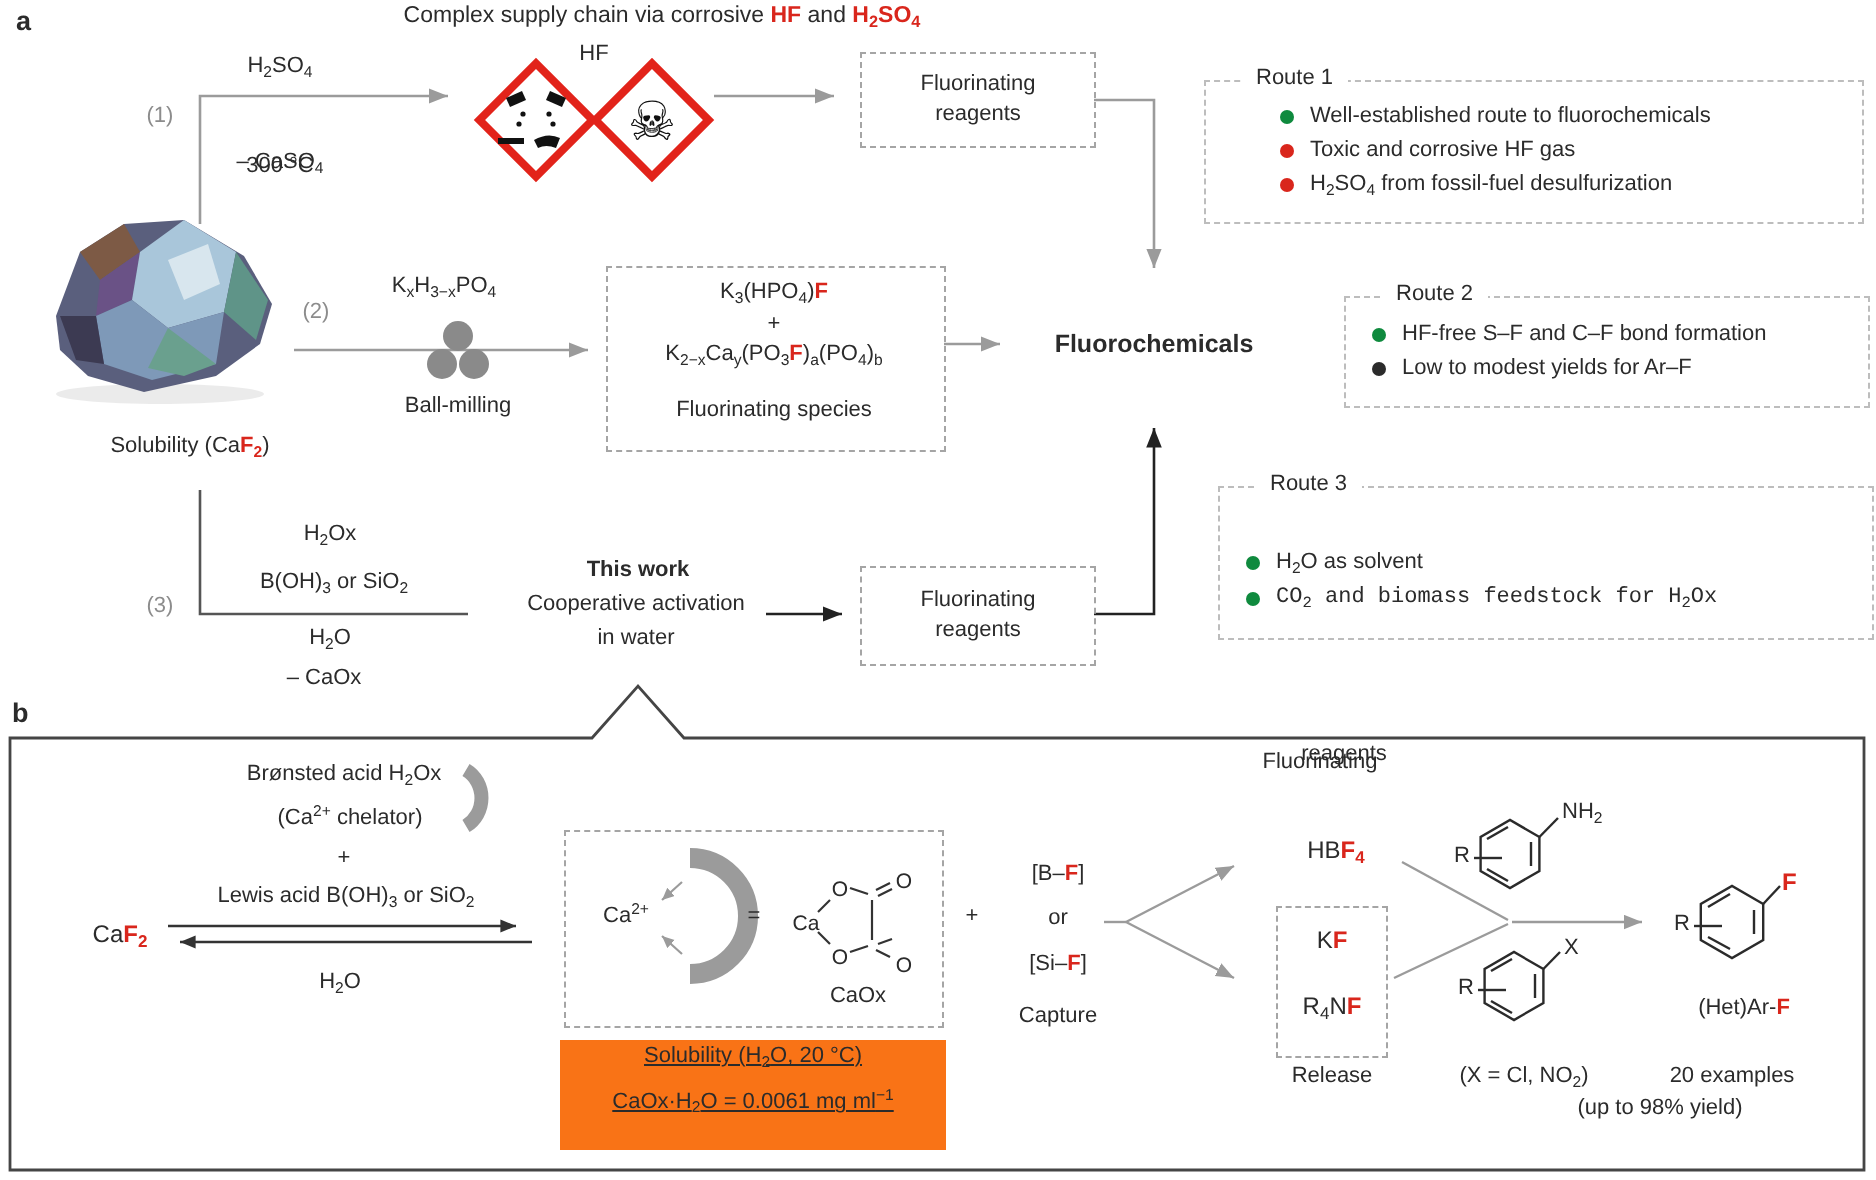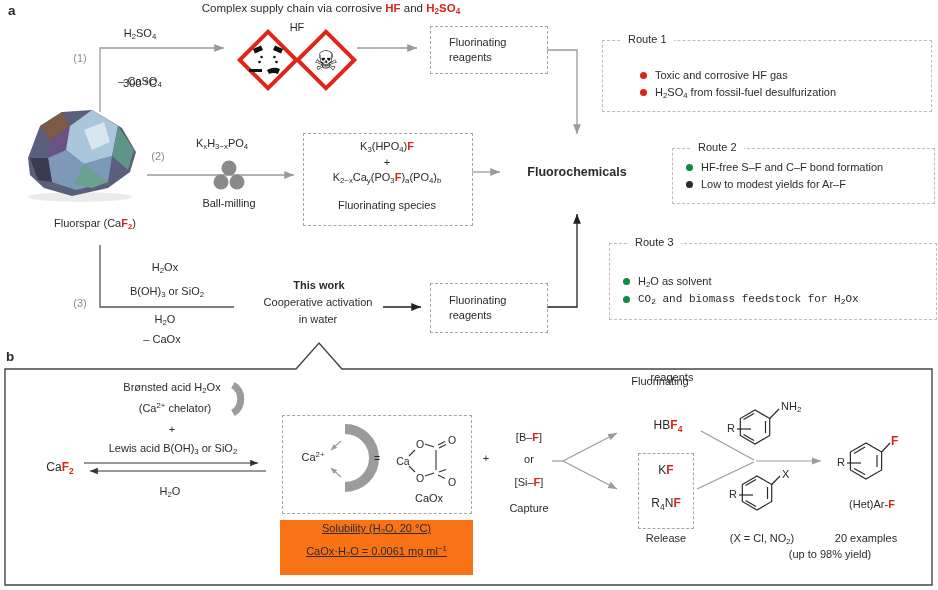--- a/index.html
+++ b/index.html
@@ -7,21 +7,21 @@
        font-family:"Liberation Sans",sans-serif;color:#2b2b2b;}
   #fig svg{position:absolute;left:0;top:0;}
   .t{position:absolute;font-size:11px;line-height:1.18;white-space:nowrap;z-index:2;}
   .tc{transform:translateX(-50%);}
   .panel-label{font-weight:bold;font-size:13.5px;}
   .gray{color:#8c8c8c;}
   .bold{font-weight:bold;}
   .f12{font-size:12px;text-align:right;}
   .f125{font-size:12.5px;}
   .dbox{position:absolute;border:1px dashed #a5a5a5;display:flex;align-items:center;justify-content:center;
-        text-align:left;font-size:11px;line-height:1.35;z-index:2;background:transparent;}
+        text-align:center;font-size:11px;line-height:1.35;z-index:2;background:transparent;}
   .dbox .wrapspan{white-space:normal;width:80px;}
   .route{position:absolute;border:1px dashed #bdbdbd;z-index:2;}
   .route .legend{position:absolute;top:-8px;left:18px;background:#fff;padding:0 7px;font-size:11px;color:#2b2b2b;}
   .bullet{position:absolute;display:flex;align-items:flex-start;font-size:11px;white-space:nowrap;z-index:3;}
   .bullet .dot{width:7px;height:7px;border-radius:50%;margin:3px 8px 0 0;flex:none;}
   .solu{position:absolute;background:#f97316;text-align:center;font-size:11px;z-index:2;text-decoration:underline;}
   .solu div{line-height:17px;}
   sub{font-size:71%;vertical-align:-0.3em;}
   sup{font-size:71%;vertical-align:0.5em;}
 </style>
@@ -186,37 +186,41 @@
   <div class="t tc gray" style="left:158px;top:150px;">(2)</div>
   <div class="t tc" style="left:222px;top:137px;"><span>K</span><sub>x</sub><span>H</span><sub>3−x</sub><span>PO</span><sub>4</sub></div>
   <div class="t tc" style="left:229px;top:197px;">Ball-milling</div>
 
   <div class="dbox" style="left:303px;top:133px;width:168px;height:91px;"></div>
   <div class="t tc" style="left:387px;top:140px;"><span>K</span><sub>3</sub><span>(HPO</span><sub>4</sub><span>)</span><span style="color: rgb(217, 38, 28); font-weight: bold;">F</span></div>
   <div class="t tc" style="left:387px;top:156px;">+</div>
   <div class="t tc" style="left:387px;top:171px;"><span>K</span><sub>2−x</sub><span>Ca</span><sub>y</sub><span>(PO</span><sub>3</sub><span style="color: rgb(217, 38, 28); font-weight: bold;">F</span><span>)</span><sub>a</sub><span>(PO</span><sub>4</sub><span>)</span><sub>b</sub></div>
   <div class="t tc" style="left:387px;top:199px;">Fluorinating species</div>
 
-  <div class="t tc" style="left:95px;top:217px;"><span>Fluorspar (Ca</span><span style="color: rgb(217, 38, 28); font-weight: bold;">F</span><sub style="color: rgb(217, 38, 28); font-weight: bold;">2</sub><span>)</span></div>
+  <div class="t tc" style="left:95px;top:217px;"><span>Solubility (Ca</span><span style="color: rgb(217, 38, 28); font-weight: bold;">F</span><sub style="color: rgb(217, 38, 28); font-weight: bold;">2</sub><span>)</span></div>
 
   <div class="t tc gray" style="left:80px;top:297px;">(3)</div>
   <div class="t tc" style="left:165px;top:261px;"><span>H</span><sub>2</sub><span>Ox</span></div>
   <div class="t tc" style="left:167px;top:285px;"><span>B(OH)</span><sub>3</sub><span> or SiO</span><sub>2</sub></div>
   <div class="t tc" style="left:165px;top:313px;"><span>H</span><sub>2</sub><span>O</span></div>
   <div class="t tc" style="left:162px;top:333px;">– CaOx</div>
   <div class="t tc" style="left:319px;top:279px;font-weight:bold;">This work</div>
   <div class="t tc" style="left:318px;top:296px;">Cooperative activation</div>
   <div class="t tc" style="left:318px;top:313px;">in water</div>
   <div class="dbox" style="left:430px;top:283px;width:116px;height:48px;">
       <span class="wrapspan">Fluorinating reagents</span>
     </div>
 
   <div class="route" style="left:602px;top:40px;width:328px;height:70px;">
     <span class="legend">Route 1</span>
   </div>
+  <div class="bullet" style="left:640px;top:52px;">
+      <span class="dot" style="background: rgb(15, 138, 62);"></span>
+      <span><span>Well-established route to fluorochemicals</span></span>
+    </div>
   <div class="bullet" style="left:640px;top:69px;">
       <span class="dot" style="background: rgb(217, 38, 28);"></span>
       <span><span>Toxic and corrosive HF gas</span></span>
     </div>
   <div class="bullet" style="left:640px;top:86px;">
       <span class="dot" style="background: rgb(217, 38, 28);"></span>
       <span><span>H</span><sub>2</sub><span>SO</span><sub>4</sub><span> from fossil-fuel desulfurization</span></span>
     </div>
 
   <div class="route" style="left:672px;top:148px;width:261px;height:54px;">

